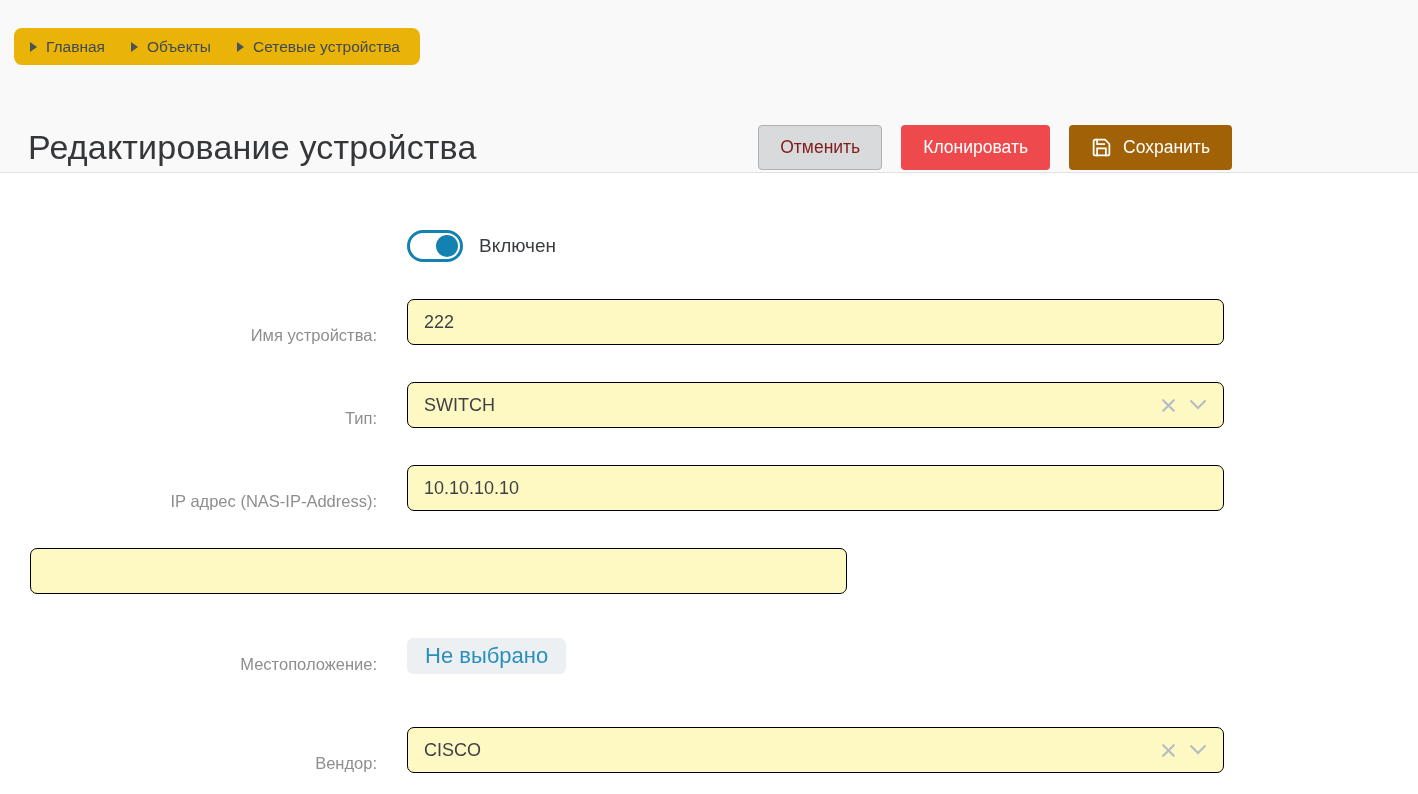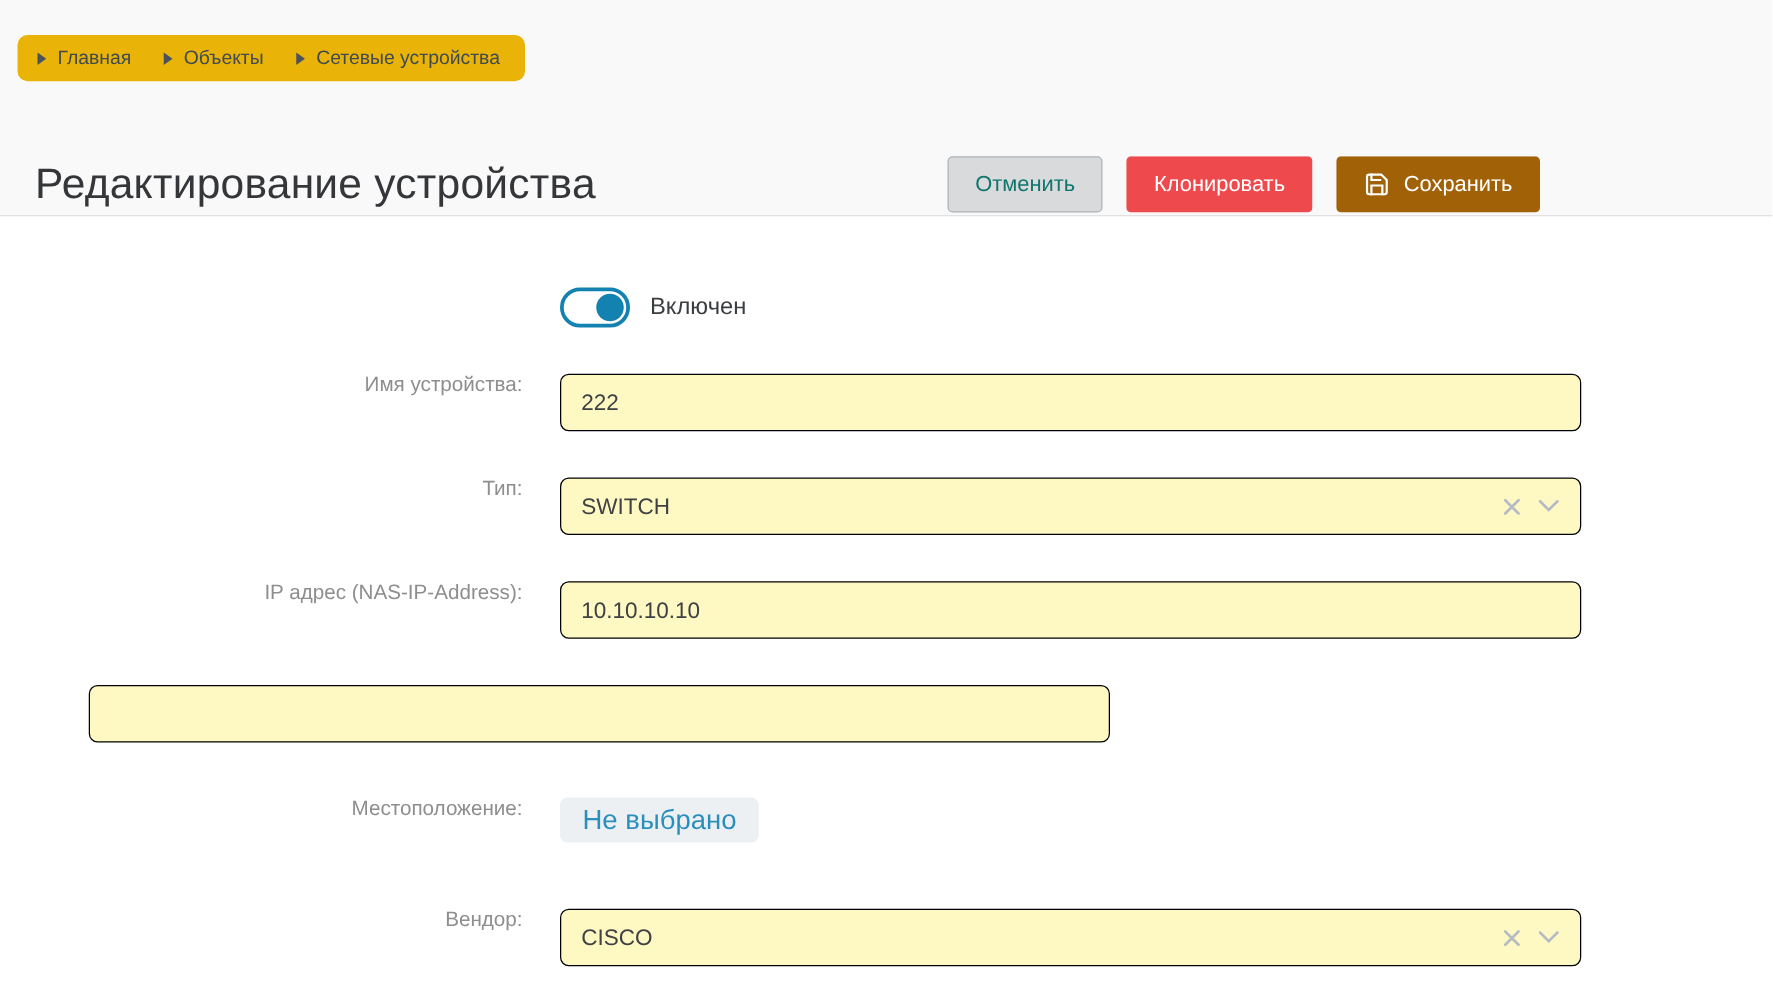--- a/index.html
+++ b/index.html
@@ -57,32 +57,31 @@
     border-radius:4px;
     font-family:"Liberation Sans", sans-serif;
     font-size:17.5px;
     padding:0 21px;
     cursor:pointer;
     display:inline-flex;
     align-items:center;
     justify-content:center;
     border:1px solid transparent;
   }
-  .btn-cancel { background:#d8dadb; border-color:#aeb2b5; color:#0f766e; }
+  .btn-cancel { background:#d8dadb; border-color:#aeb2b5; color:#7f1d1d; }
   .btn-clone  { background:#ee4a4d; color:#ffffff; }
   .btn-save   { background:#a16207; color:#ffffff; gap:11px; }
   .save-icon svg { display:block; }
 
   
   .content { padding-top:57px; }
   .form-row {
     display:flex;
-    align-items:flex-start;
+    align-items:flex-end;
     margin-bottom:37px;
-    padding-left:41px;
   }
   .label-col {
     width:377px;
     text-align:right;
     font-size:16.5px;
     color:#8e8e8e;
     flex:0 0 377px;
   }
   .control-col {
     margin-left:30px;

